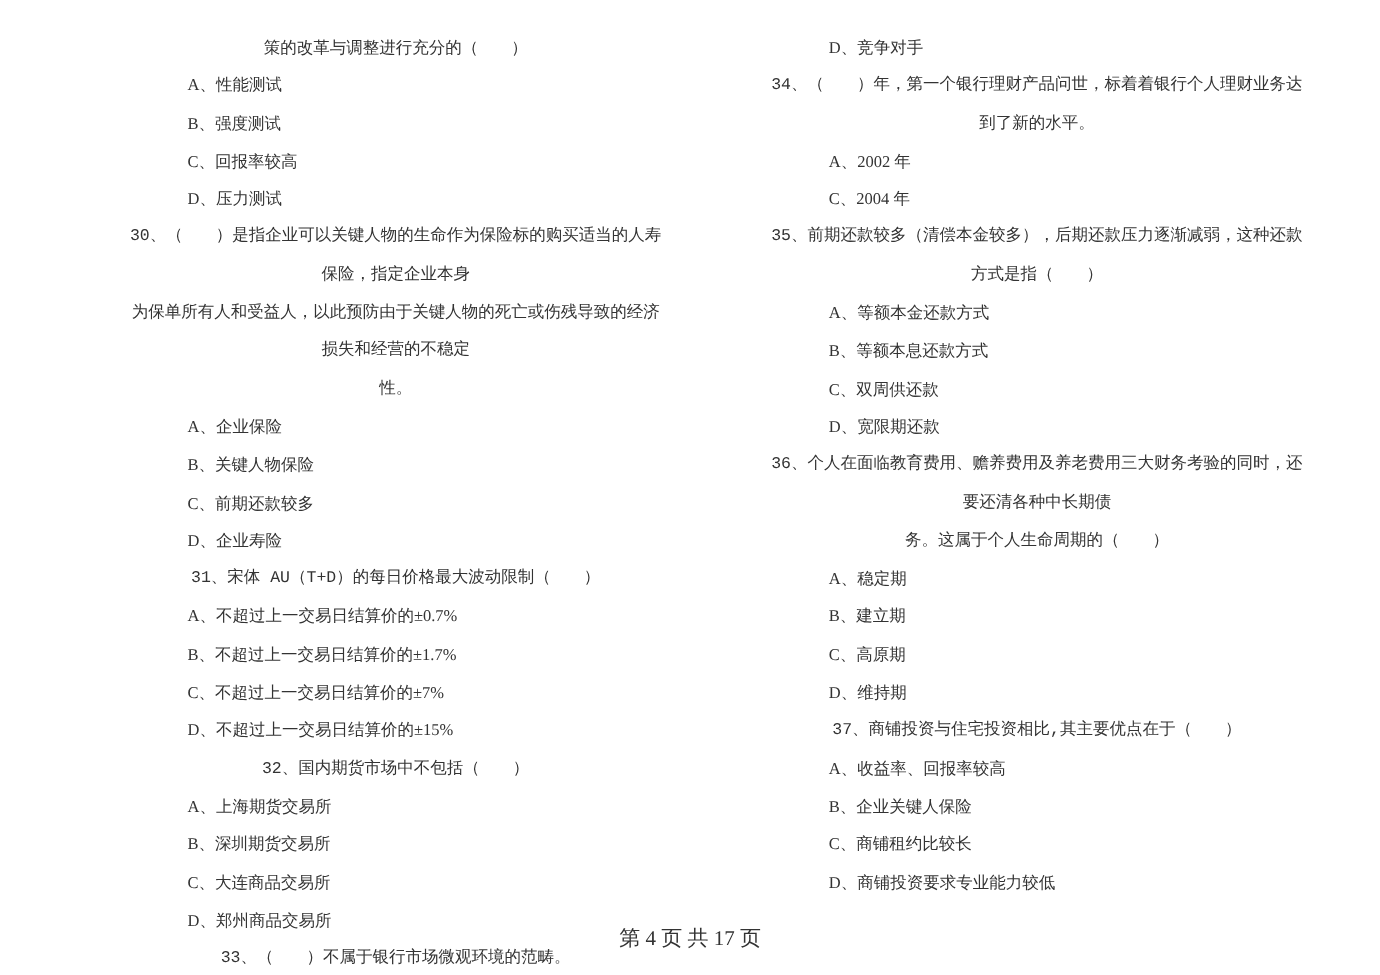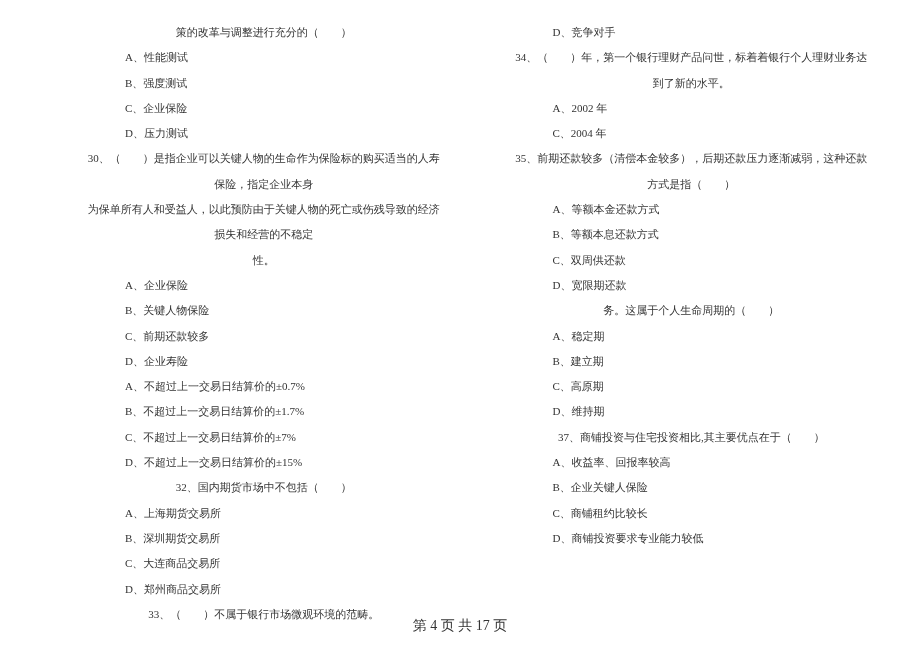--- a/index.html
+++ b/index.html
@@ -26,46 +26,48 @@
       line-height: 2.3;
     }
     .question-stem {
       text-align: center;
     }
     .option {
       padding-left: 40px;
     }
     .no-indent {
       text-indent: 0;
+      font-family: Liberation Mono, monospace;
     }
     .footer {
       position: absolute;
       bottom: 15px;
       width: 100%;
       text-align: center;
       font-size: 14px;
     }
   </style>
 </head>
 <body>
 
 <div class="page-container">
   <div class="column">
     <div class="question-stem">策的改革与调整进行充分的（　　）</div>
     <div class="option">A、性能测试</div>
     <div class="option">B、强度测试</div>
-    <div class="option">C、企业保险</div>
+    <div class="option">C、回报率较高</div>
     <div class="option">D、压力测试</div>
     <div class="question-stem no-indent">30、（　　）是指企业可以关键人物的生命作为保险标的购买适当的人寿保险，指定企业本身</div>
     <div class="question-stem no-indent">为保单所有人和受益人，以此预防由于关键人物的死亡或伤残导致的经济损失和经营的不稳定</div>
     <div class="question-stem no-indent">性。</div>
     <div class="option">A、企业保险</div>
     <div class="option">B、关键人物保险</div>
     <div class="option">C、前期还款较多</div>
     <div class="option">D、企业寿险</div>
+    <div class="question-stem no-indent">31、宋体 AU（T+D）的每日价格最大波动限制（　　）</div>
     <div class="option">A、不超过上一交易日结算价的±0.7%</div>
     <div class="option">B、不超过上一交易日结算价的±1.7%</div>
     <div class="option">C、不超过上一交易日结算价的±7%</div>
     <div class="option">D、不超过上一交易日结算价的±15%</div>
     <div class="question-stem no-indent">32、国内期货市场中不包括（　　）</div>
     <div class="option">A、上海期货交易所</div>
     <div class="option">B、深圳期货交易所</div>
     <div class="option">C、大连商品交易所</div>
     <div class="option">D、郑州商品交易所</div>
     <div class="question-stem no-indent">33、（　　）不属于银行市场微观环境的范畴。</div>
@@ -75,20 +77,21 @@
   <div class="column">
     <div class="option">D、竞争对手</div>
     <div class="question-stem no-indent">34、（　　）年，第一个银行理财产品问世，标着着银行个人理财业务达到了新的水平。</div>
     <div class="option">A、2002 年</div>
     <div class="option">C、2004 年</div>
     <div class="question-stem no-indent">35、前期还款较多（清偿本金较多），后期还款压力逐渐减弱，这种还款方式是指（　　）</div>
     <div class="option">A、等额本金还款方式</div>
     <div class="option">B、等额本息还款方式</div>
     <div class="option">C、双周供还款</div>
     <div class="option">D、宽限期还款</div>
+    <div class="question-stem no-indent">36、个人在面临教育费用、赡养费用及养老费用三大财务考验的同时，还要还清各种中长期债</div>
     <div class="question-stem no-indent">务。这属于个人生命周期的（　　）</div>
     <div class="option">A、稳定期</div>
     <div class="option">B、建立期</div>
     <div class="option">C、高原期</div>
     <div class="option">D、维持期</div>
     <div class="question-stem no-indent">37、商铺投资与住宅投资相比,其主要优点在于（　　）</div>
     <div class="option">A、收益率、回报率较高</div>
     <div class="option">B、企业关键人保险</div>
     <div class="option">C、商铺租约比较长</div>
     <div class="option">D、商铺投资要求专业能力较低</div>

